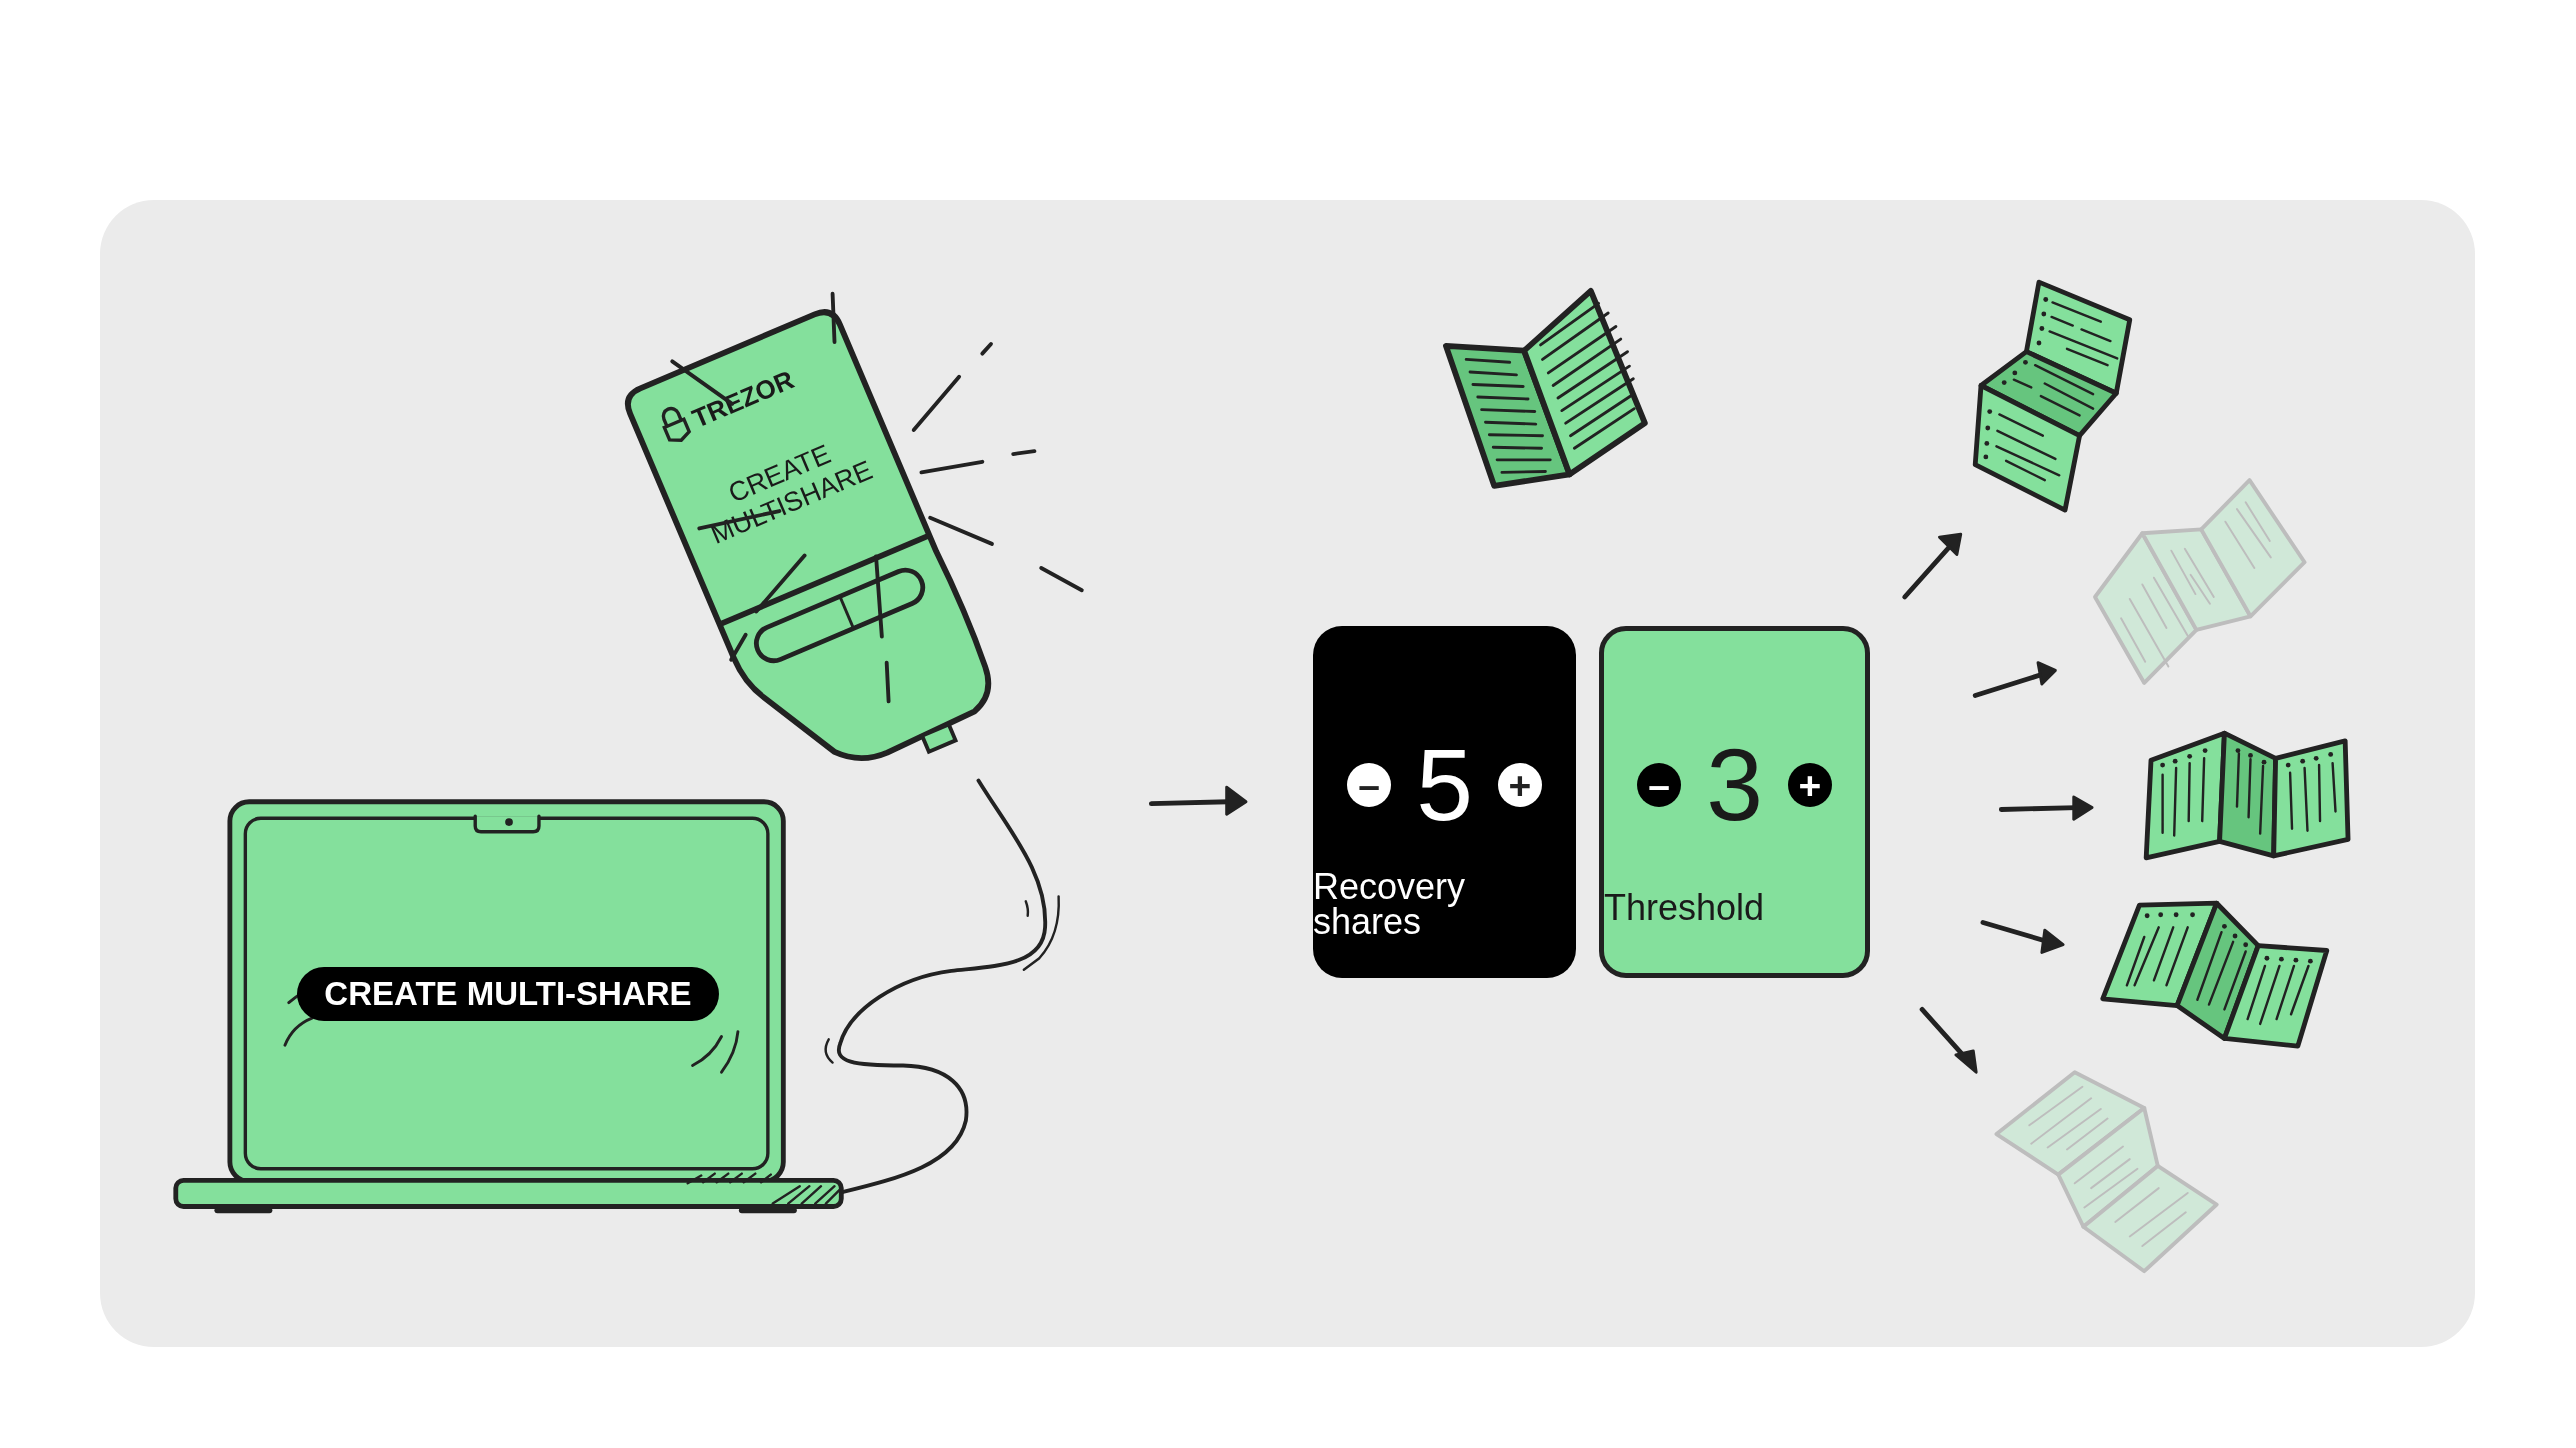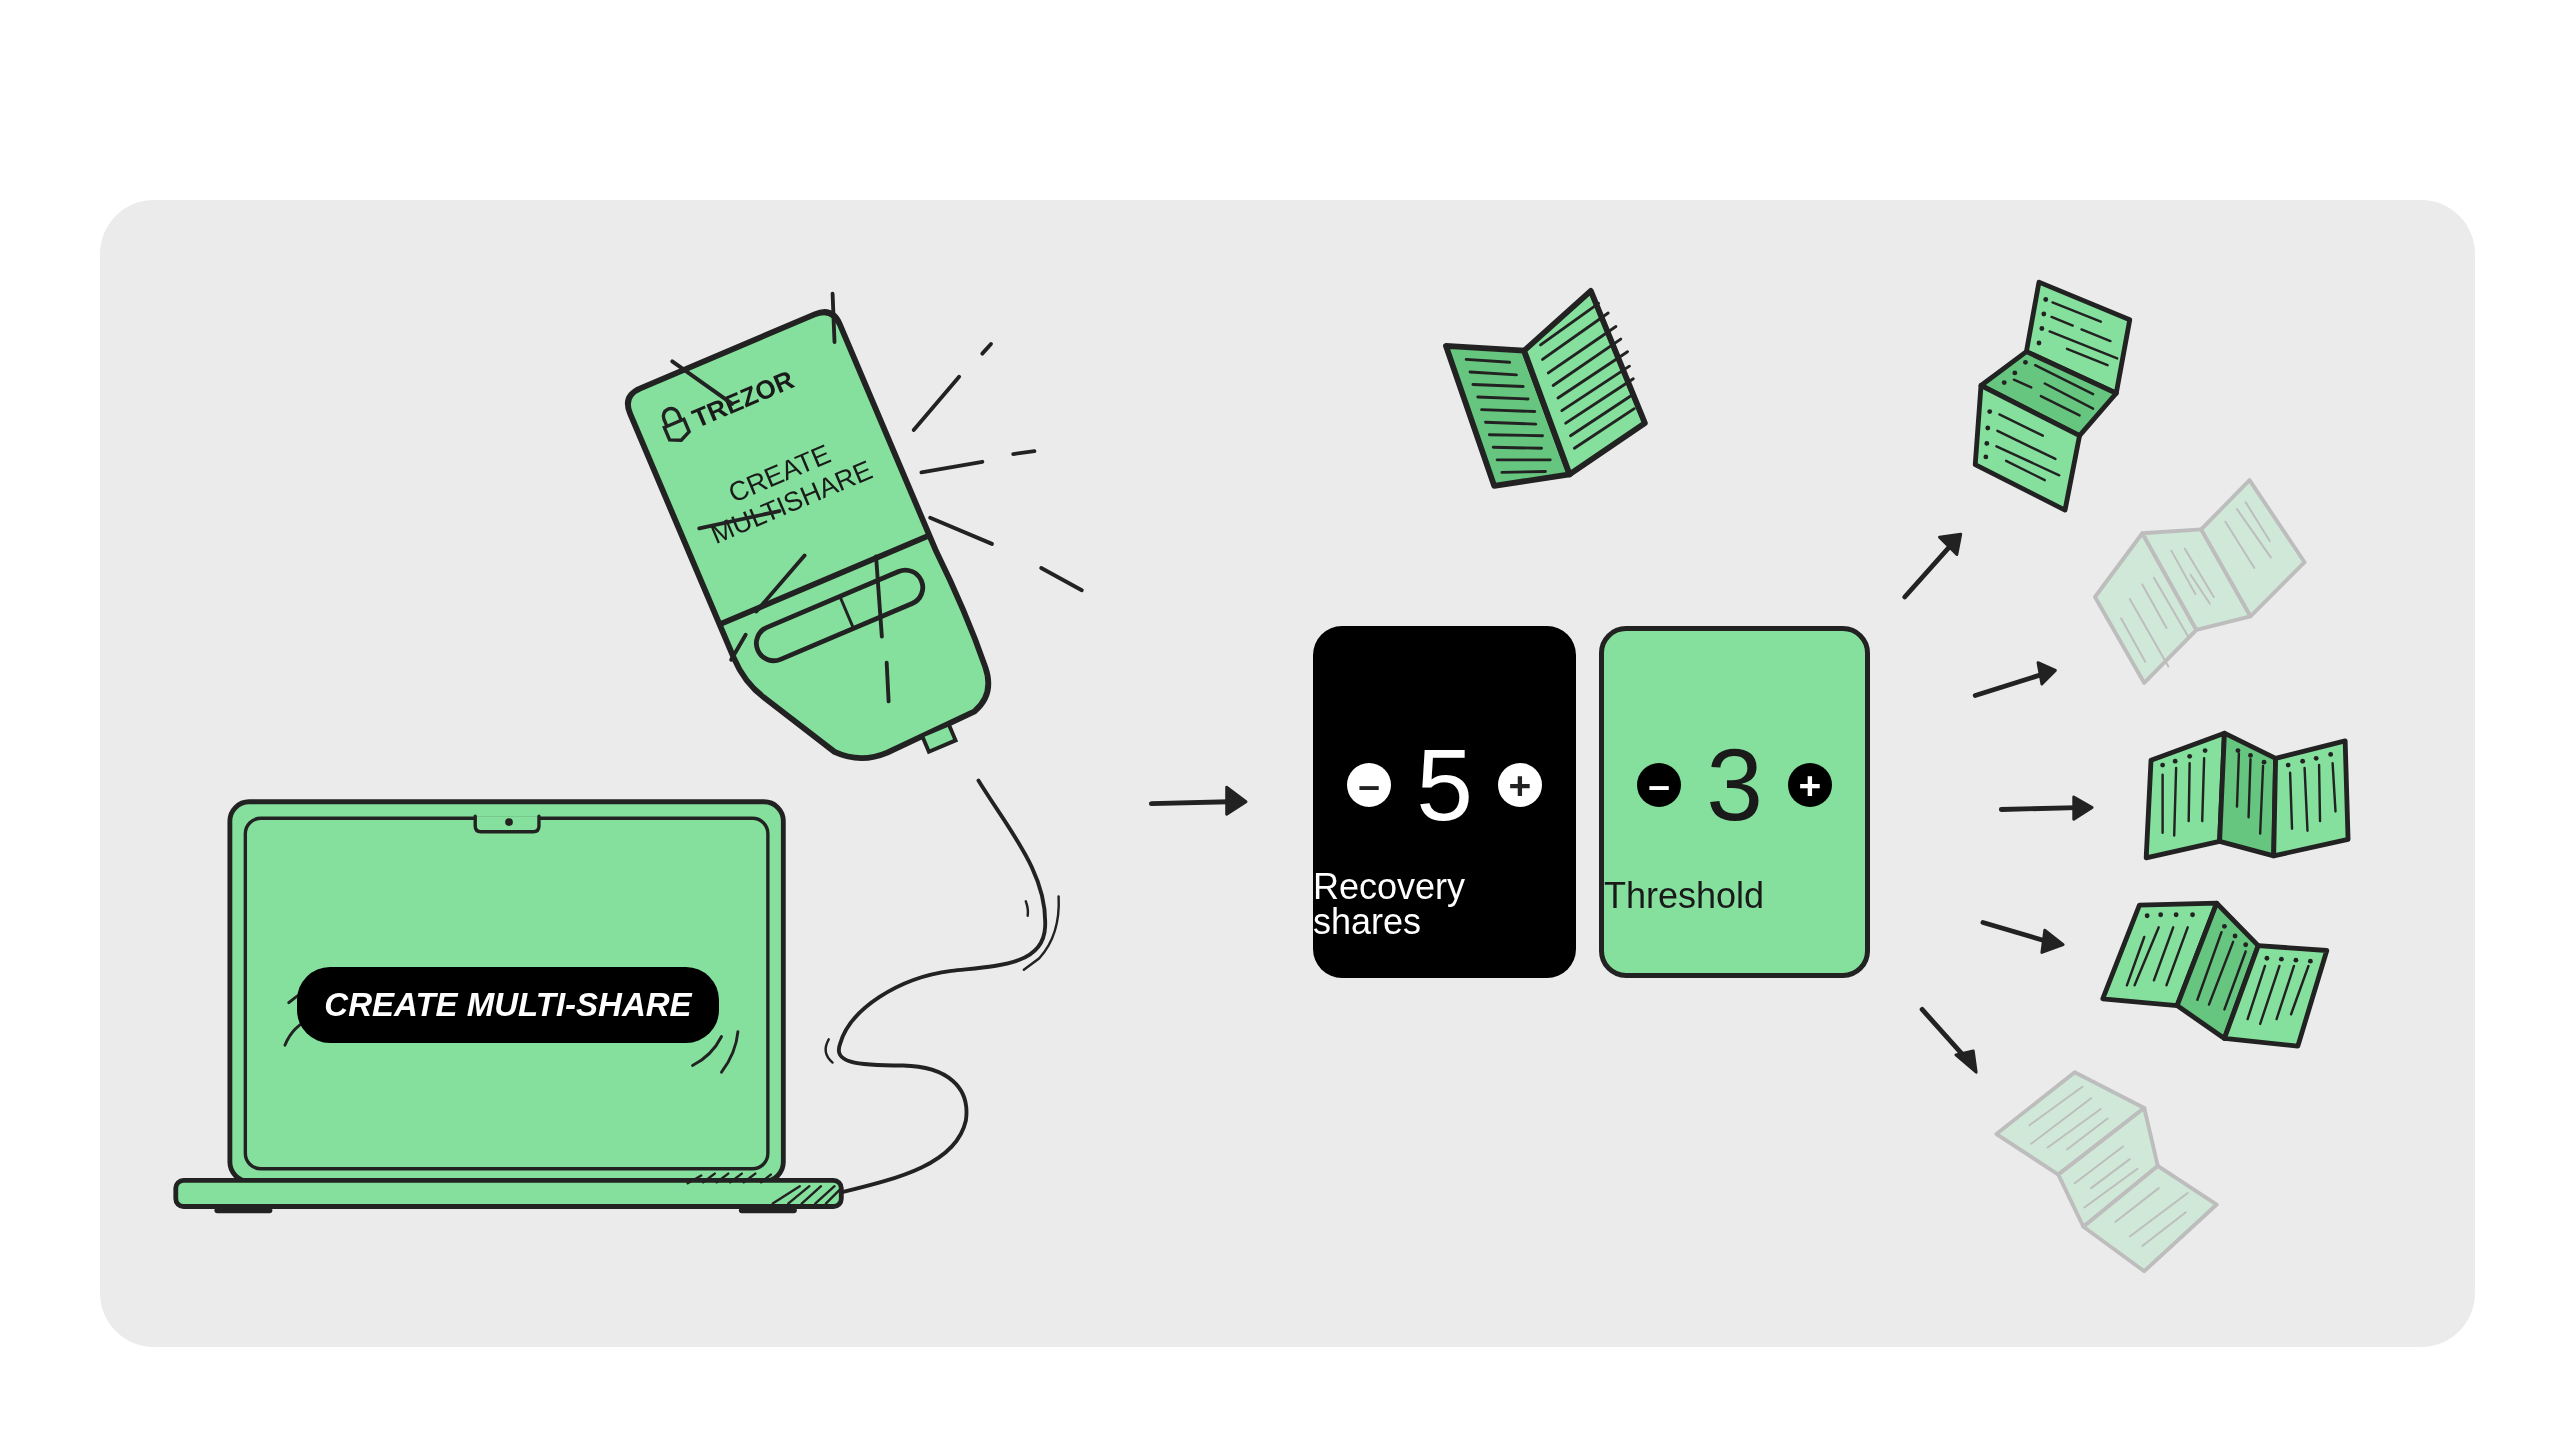--- a/index.html
+++ b/index.html
@@ -7,26 +7,25 @@
     width: 2576px; height: 1449px; background: #ffffff;
     position: relative; overflow: hidden;
     font-family: "Liberation Sans", "DejaVu Sans", sans-serif;
   }
   .panel {
     position: absolute; left: 100px; top: 200px; width: 2375px; height: 1147px;
     background: #EBEBEB; border-radius: 54px;
   }
   svg.art { position: absolute; left: 0; top: 0; width: 2576px; height: 1449px; }
   .laptop-btn {
-    position: absolute; left: 297px; top: 967px; width: 422px; height: 76px;
+    position: absolute; left: 297px; top: 967px; width: 422px; height: 54px;
     background: #000; border-radius: 33px; color: #fff;
     display: flex; align-items: center; justify-content: center;
     font-weight: bold; font-size: 33px; letter-spacing: 0px;
     cursor: pointer;
-    font-style: italic;
   }
   .card {
     position: absolute; top: 626px; height: 352px; border-radius: 29px; box-sizing: border-box;
   }
   .card.black { left: 1313px; width: 263px; background: #000; color: #fff; }
   .card.green { left: 1599px; width: 271px; background: #84E09C; color: #1a1a1a; border: 5.8px solid #222; border-radius: 27px; }
   .stepper-row {
     position: absolute; left: 0; right: 0; top: 102px; height: 114px;
     display: flex; align-items: center; justify-content: center; gap: 19.3px;
   }
@@ -36,21 +35,21 @@
     display: flex; align-items: center; justify-content: center;
     font-weight: bold; font-size: 39px; line-height: 1; cursor: pointer;
   }
   .card.black .step-btn { background: #fff; color: #222; }
   .card.green .step-btn { background: #000; color: #fff; }
   .step-value { font-size: 102px; line-height: 1; width: 68px; text-align: center; }
   .card-label {
     position: absolute; left: 0; right: 0; font-size: 36px; line-height: 35px;
   }
   .card.black .card-label { top: 243px; }
-  .card.green .card-label { top: 247px; }
+  .card.green .card-label { top: 259px; }
 </style>
 </head>
 <body>
 
 <div class="panel"></div>
 
 <svg class="art" viewBox="0 0 2667 1500" xmlns="http://www.w3.org/2000/svg">
 
   <g stroke="#222" stroke-linejoin="round" stroke-linecap="round">
     <rect x="238" y="830" width="573" height="393" rx="20" fill="#84E09C" stroke-width="5"></rect>

